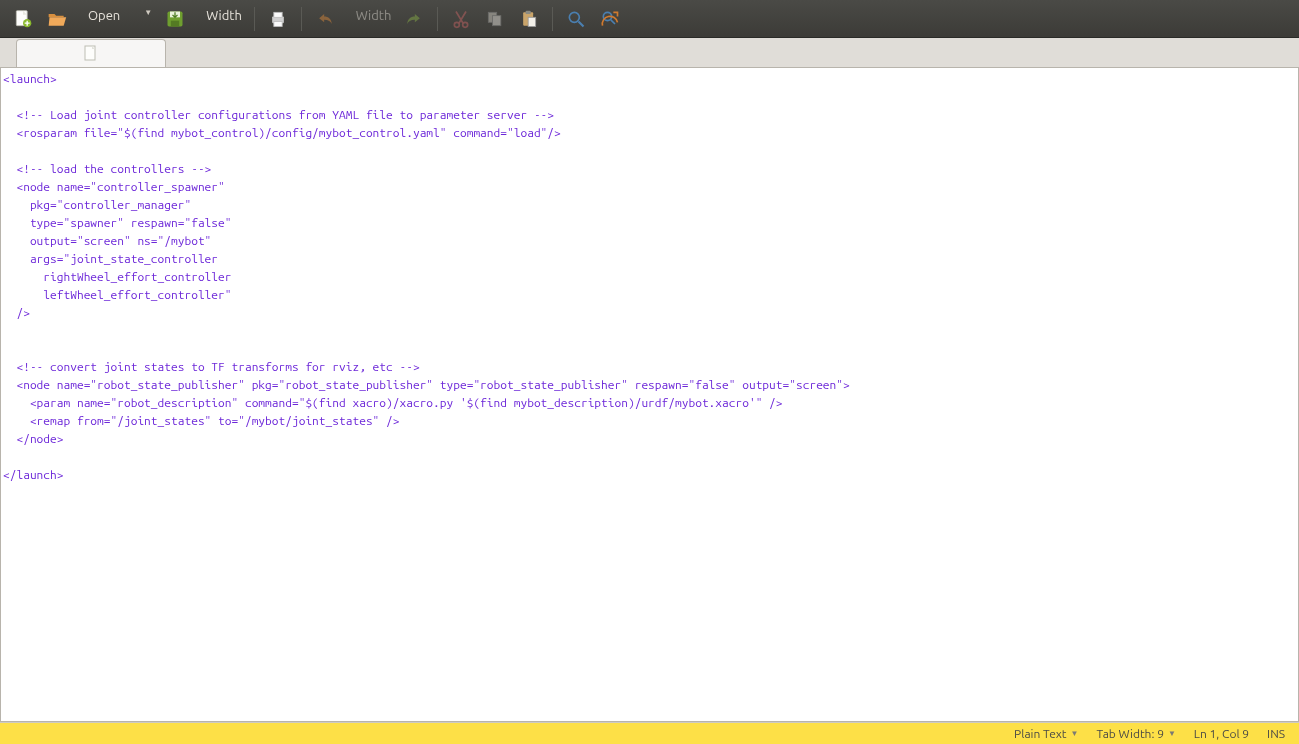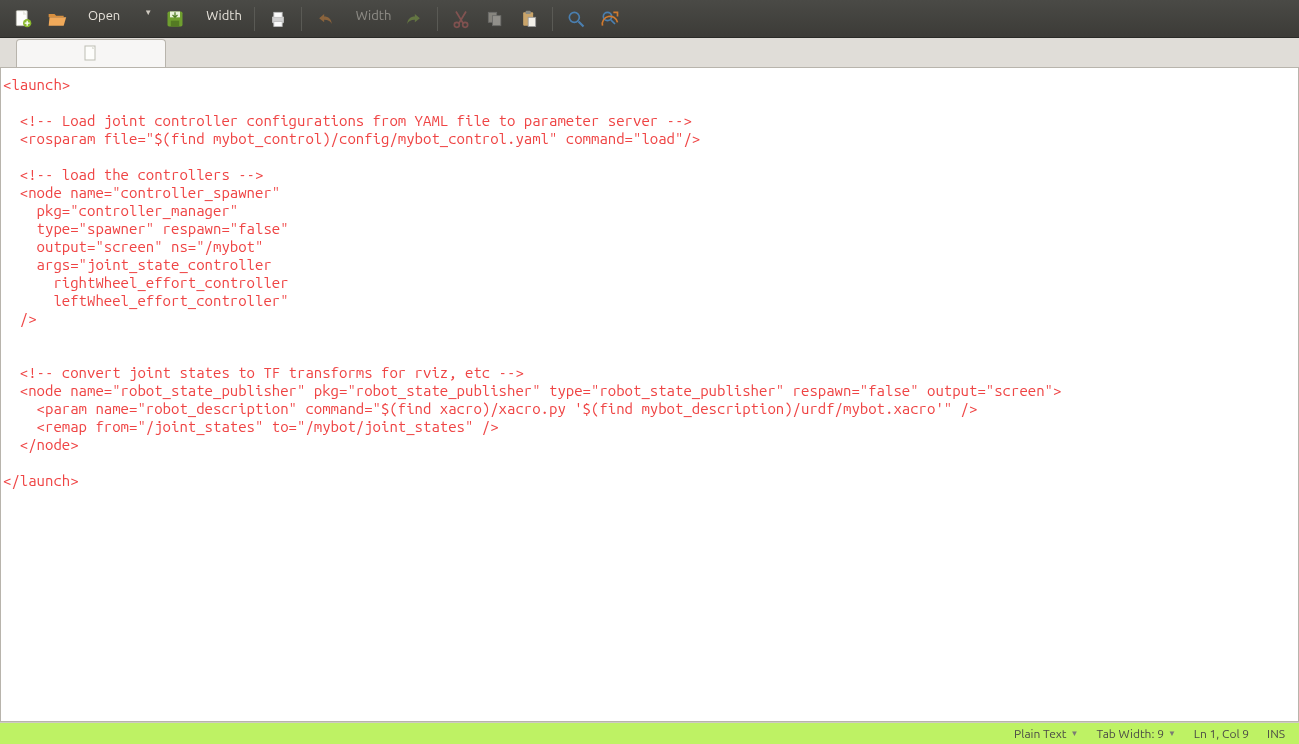--- a/index.html
+++ b/index.html
@@ -78,29 +78,29 @@
 .editor {
   flex: 1;
   background: #ffffff;
   border: 1px solid #b8b4ac;
   border-top: none;
   margin: 0;
   overflow: auto;
 }
 .editor pre {
   font-family: "Ubuntu Mono", "DejaVu Sans Mono", monospace;
-  font-size: 15px;
+  font-size: 12px;
   line-height: 18px;
-  color: #ef4444;
-  padding: 8px 2px;
+  color: #6d28d9;
+  padding: 2px 2px;
   white-space: pre;
 }
 .statusbar {
   height: 22px;
-  background: #bef264;
+  background: #fde047;
   border-top: 1px solid #cfcbc3;
   display: flex;
   align-items: center;
   justify-content: flex-end;
   gap: 18px;
   padding: 0 14px;
   font-size: 12px;
   color: #4a4a46;
 }
 .sb-item { display: flex; align-items: center; gap: 4px; cursor: pointer; }

